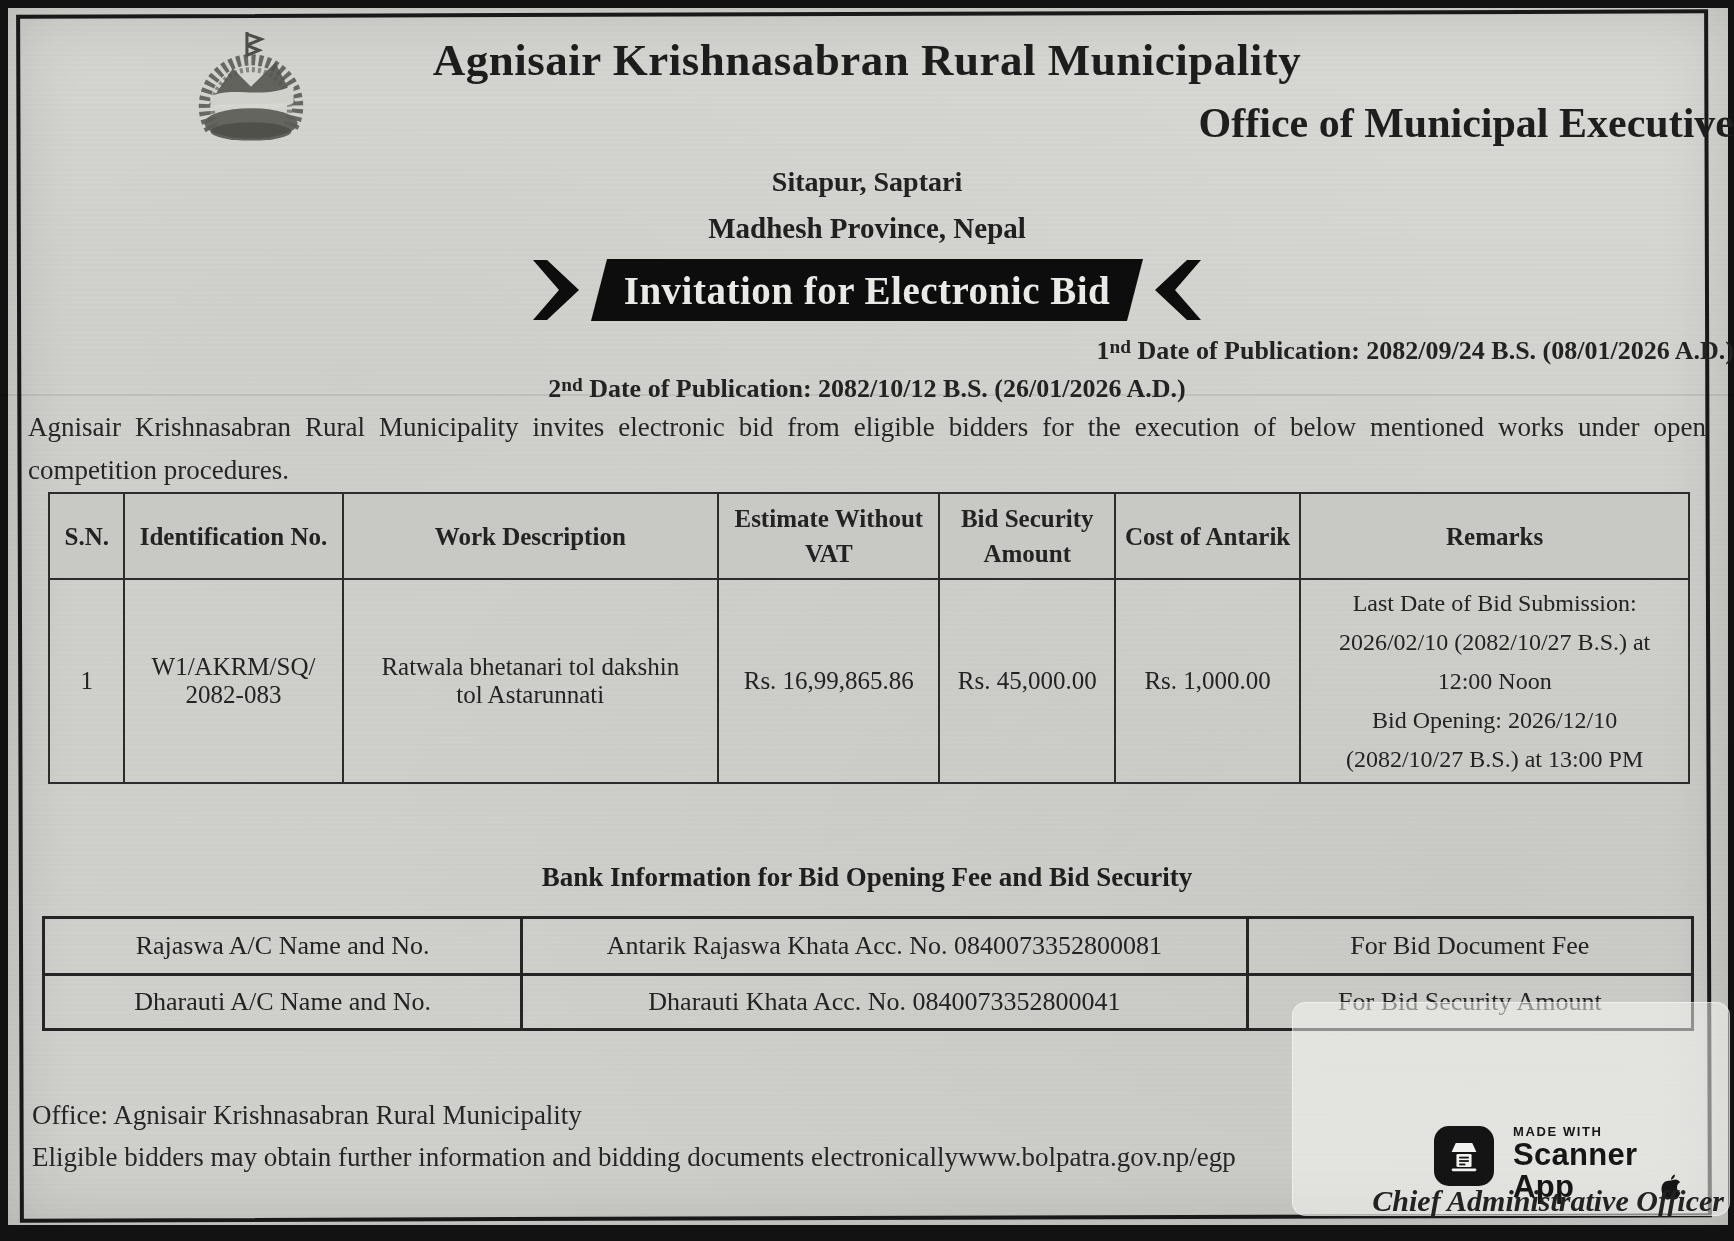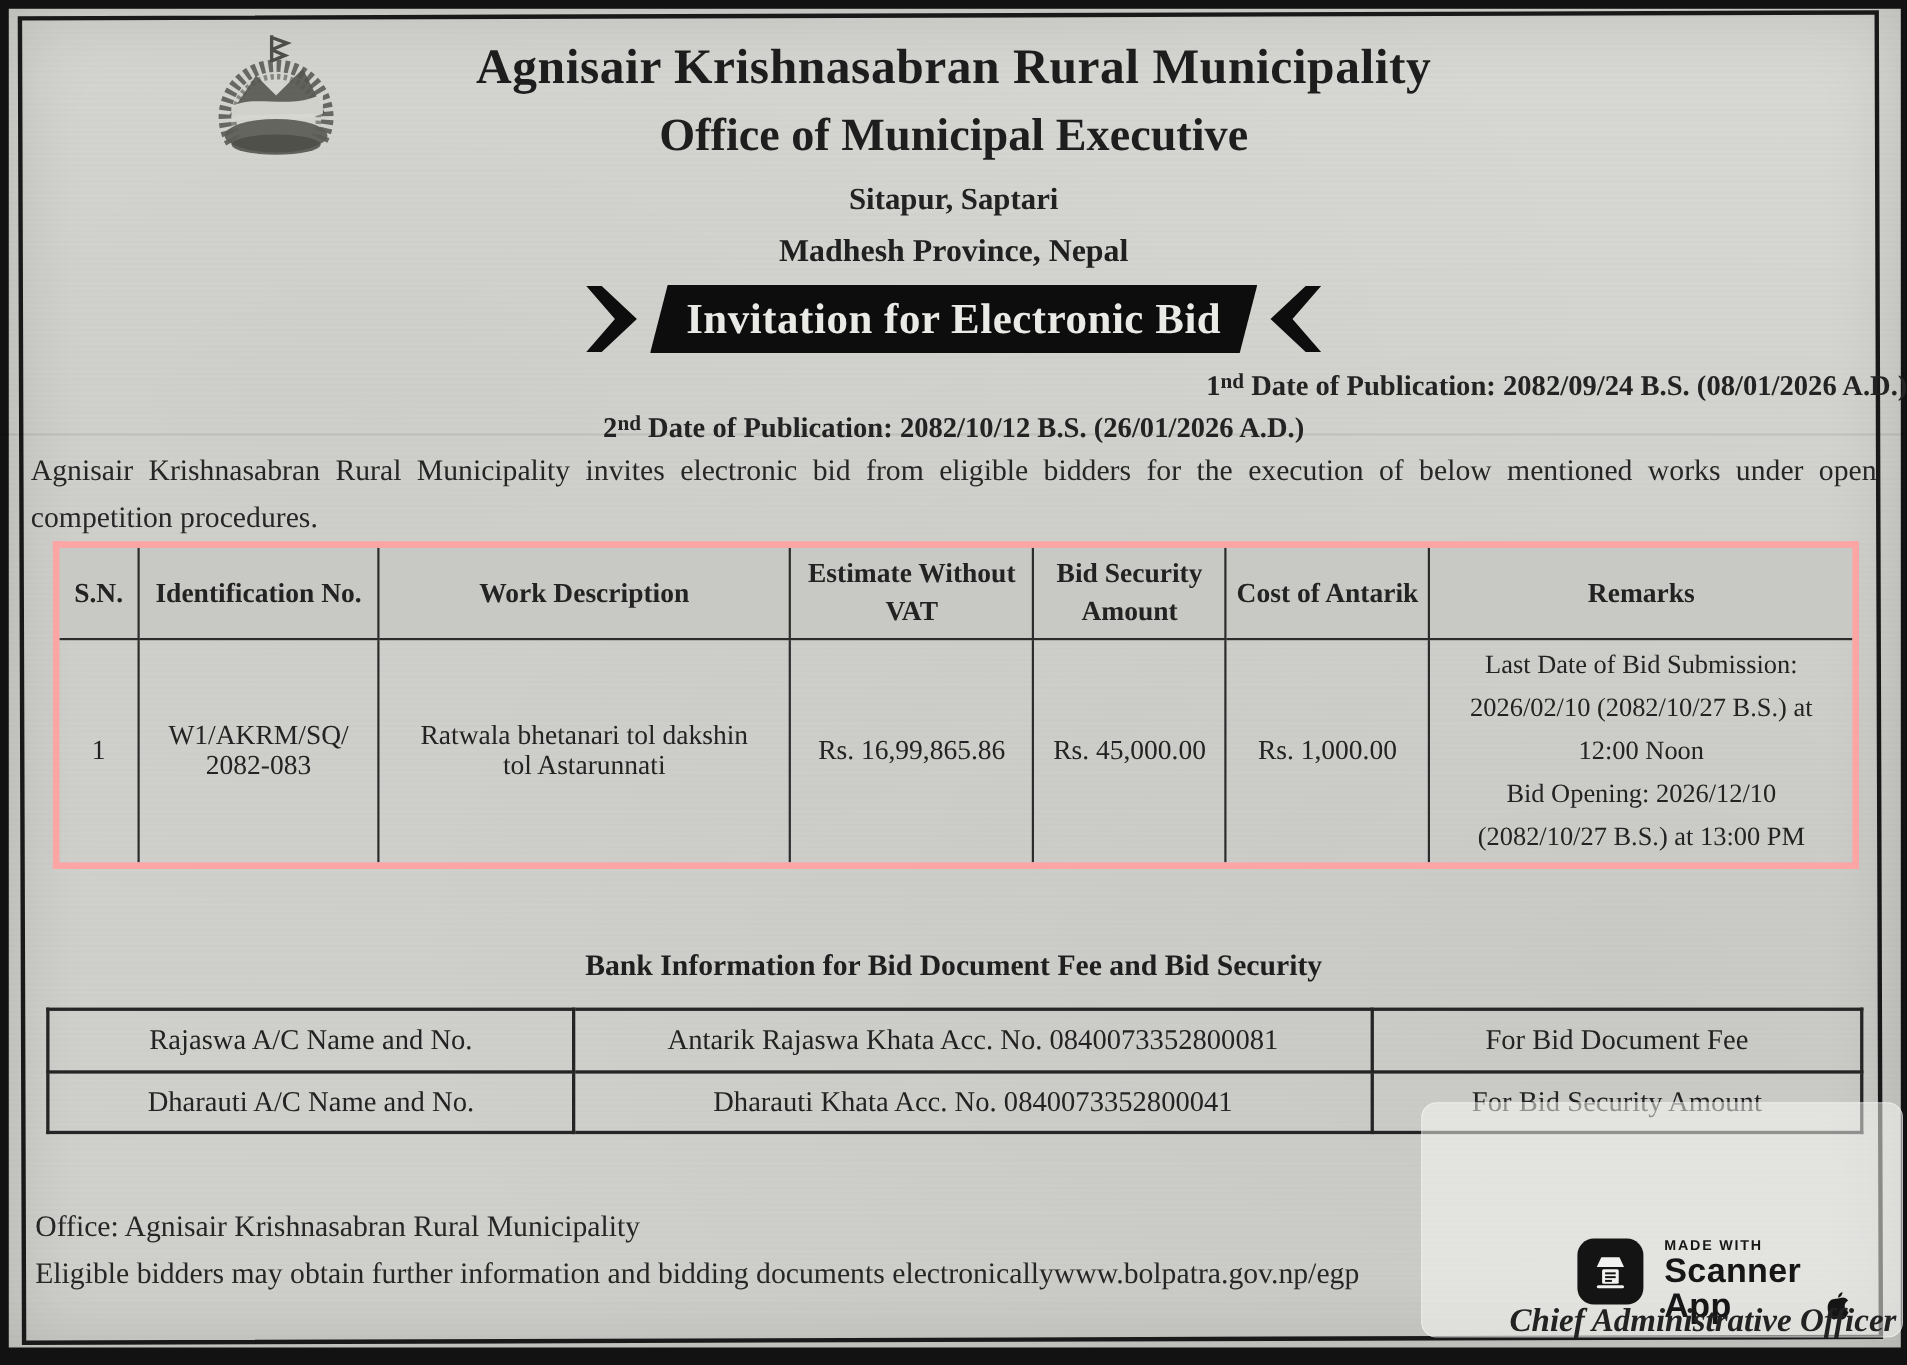--- a/index.html
+++ b/index.html
@@ -18,21 +18,21 @@
   #frame { position:absolute; left:18px; top:12px; width:1692px; height:1208px;
     border:4px solid #191919; z-index:1; transform:rotate(-0.18deg); }
   .crease { position:absolute; left:0; top:394px; width:100%; height:2px;
     background:rgba(0,0,0,0.07); z-index:1; }
 
   
   .abs { position:absolute; z-index:2; }
   .centered { left:0; width:100%; text-align:center; }
   #logo { left:180px; top:26px; width:142px; height:122px; opacity:.88; }
   #title-municipality { top:34px; font-size:45px; font-weight:bold; color:#1d1d1d; letter-spacing:.5px; }
-  #title-office { top:99px; font-size:42px; font-weight:bold; color:#1e1e1e; }
+  #title-office { top:99px; font-size:42px; font-weight:bold; color:#1e1e1e;text-align:right; }
   #title-location { top:166px; font-size:28px; font-weight:bold; color:#222; }
   #title-province { top:212px; font-size:29px; font-weight:bold; color:#202020; }
 
   
   #banner-row { top:256px; left:0; width:100%; height:68px; display:flex;
     justify-content:center; align-items:center; gap:9px; }
   .chev { width:52px; height:64px; flex:0 0 auto; }
   .chev svg { width:100%; height:100%; }
   .chev.flip { transform:scaleX(-1); }
   #banner-bar { width:552px; height:62px; background:#0d0d0d; color:#e9e9e6;
@@ -47,21 +47,21 @@
   #intro { top:406px; left:28px; width:1678px; font-size:27px; line-height:1.58;
     text-align:justify; color:#262626; }
 
   
   table { border-collapse:collapse; table-layout:fixed; z-index:2; position:absolute;
     font-size:25px; color:#232323; }
   td,th { border:2px solid #2c2c2c; text-align:center; vertical-align:middle;
     padding:4px 8px; font-weight:normal; }
   .pre { white-space:pre-line; }
 
-  #bid-table { left:48px; top:492px; width:1642px; border:6px solid #fca5a5; }
+  #bid-table { left:48px; top:492px; width:1642px; border:2px solid #fca5a5; }
   #bid-table thead tr { height:86px; }
   #bid-table thead th { background:#c8c8c4; font-weight:bold; font-size:25px; line-height:1.4; }
   #bid-table tbody tr { height:196px; }
   #bid-table .remarks { font-size:24px; line-height:1.62; }
 
   #bank-title { top:862px; font-size:27px; font-weight:bold; color:#1f1f1f; }
   #bank-table { left:42px; top:916px; width:1652px; border:3px solid #1d1d1d; }
   #bank-table td { border:3px solid #252525; font-size:26px; }
   #bank-table tr:nth-child(1) { height:57px; }
   #bank-table tr:nth-child(2), #bank-table tr:nth-child(3) { height:55px; }
@@ -163,21 +163,21 @@
       <td>Rs. 1,000.00</td>
       <td class="pre remarks">Last Date of Bid Submission:
 2026/02/10 (2082/10/27 B.S.) at
 12:00 Noon
 Bid Opening: 2026/12/10
 (2082/10/27 B.S.) at 13:00 PM</td>
     </tr>
   </tbody>
 </table>
 
-<div id="bank-title" class="abs centered">Bank Information for Bid Document Fee and Bid Security</div>
+<div id="bank-title" class="abs centered">Bank Information for Bid Opening Fee and Bid Security</div>
 <table id="bank-table">
   <colgroup>
       <col style="width:29%">
       <col style="width:44%">
       <col style="width:27%">
     </colgroup>
   <tbody>
     <tr>
       <td>Rajaswa A/C Name and No.</td>
       <td>Antarik Rajaswa Khata Acc. No. 0840073352800081</td>

